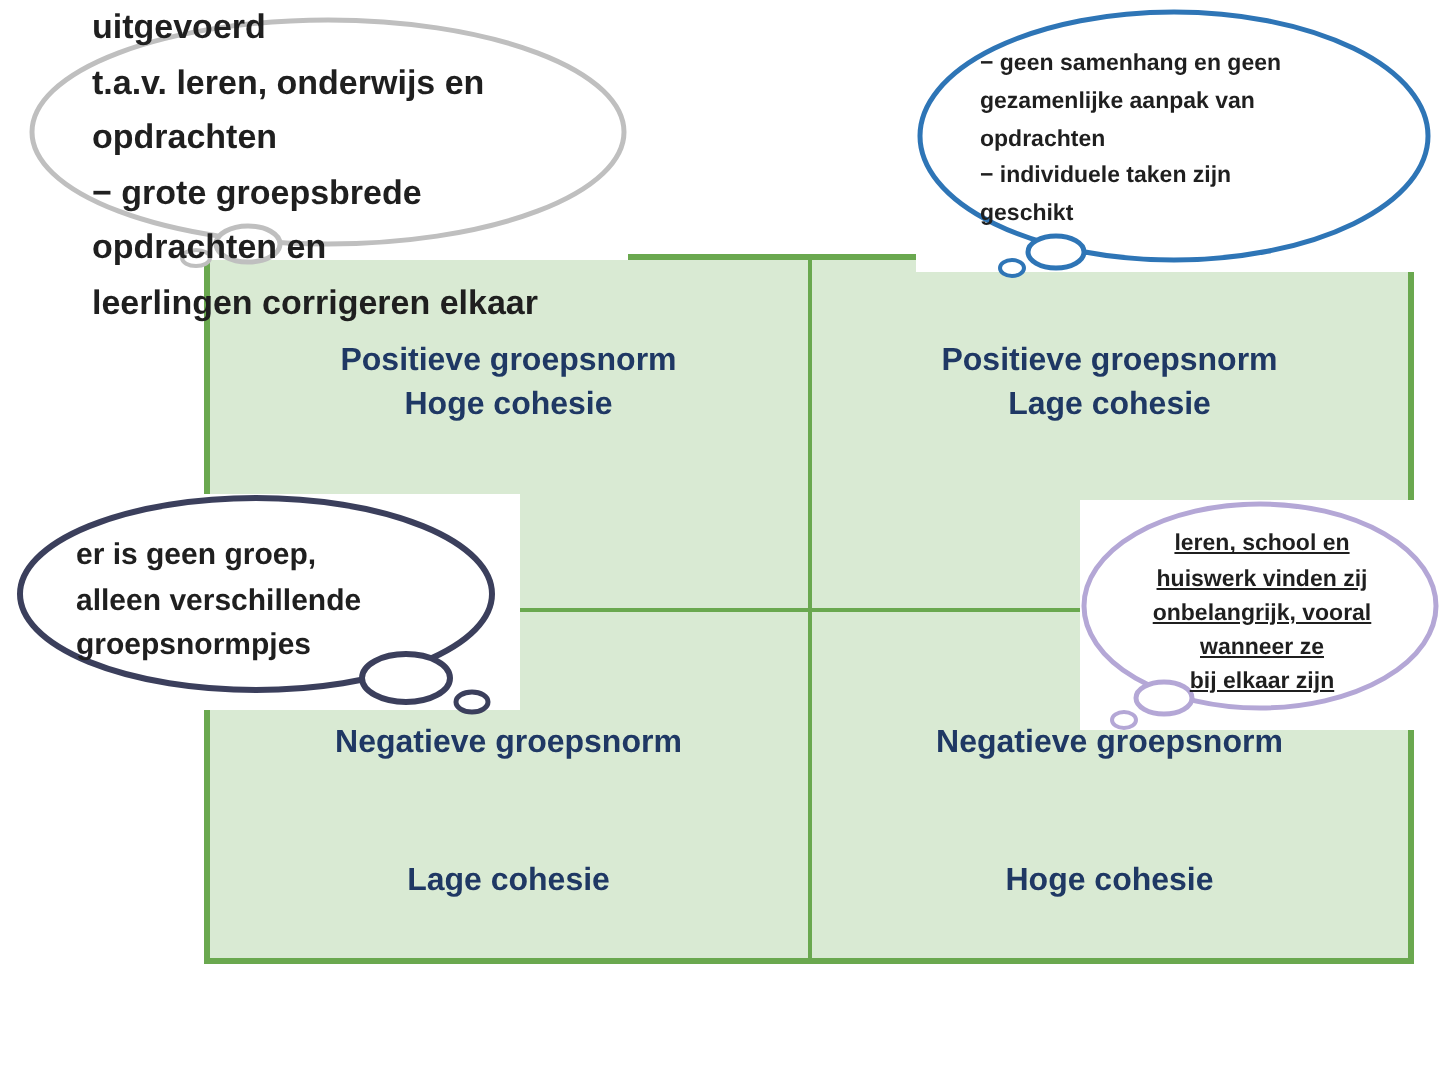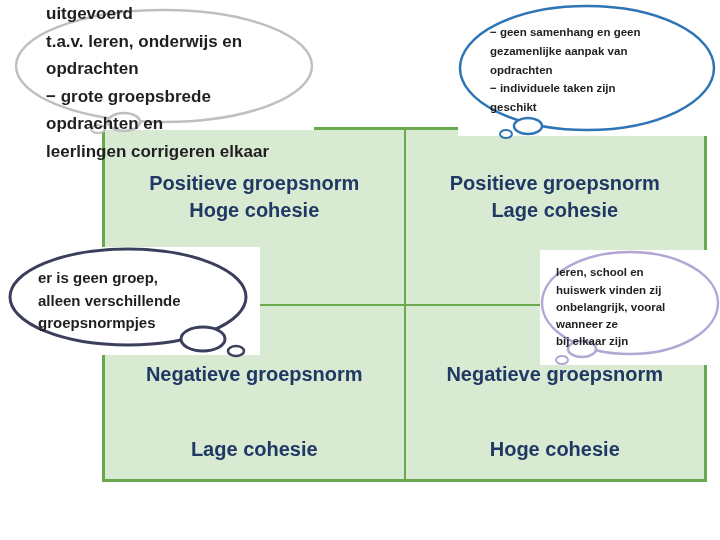--- a/index.html
+++ b/index.html
@@ -40,21 +40,21 @@
   .cell {
     border: 1.5px solid #6aa84f;
     box-sizing: border-box;
     display: flex;
     flex-direction: column;
     align-items: center;
     justify-content: flex-start;
     padding-top: 40px;
     color: #1f3864;
     font-weight: bold;
-    font-size: 20px;
+    font-size: 16px;
     line-height: 1.35;
     text-align: center;
   }
   .cell.row2 {
     padding-top: 55px;
     gap: 48px;
   }
   .cell .l1, .cell .l2 {
     display: block;
   }
@@ -136,21 +136,22 @@
     width: 180px;
     height: 115px;
   }
   #bubble-mr .txt {
     padding: 0 0 0 16px;
     width: 150px;
     font-size: 11.5px;
     color: #1f1f1f;
     line-height: 1.5;
     font-weight: bold;
-    text-align: left;
+    text-align: center;
+    text-decoration: underline;
   }
 </style>
 </head>
 <body>
 
 <div id="stage">
 
   <div class="matrix">
     <div class="cell">
       <span class="l1">Positieve groepsnorm</span>

